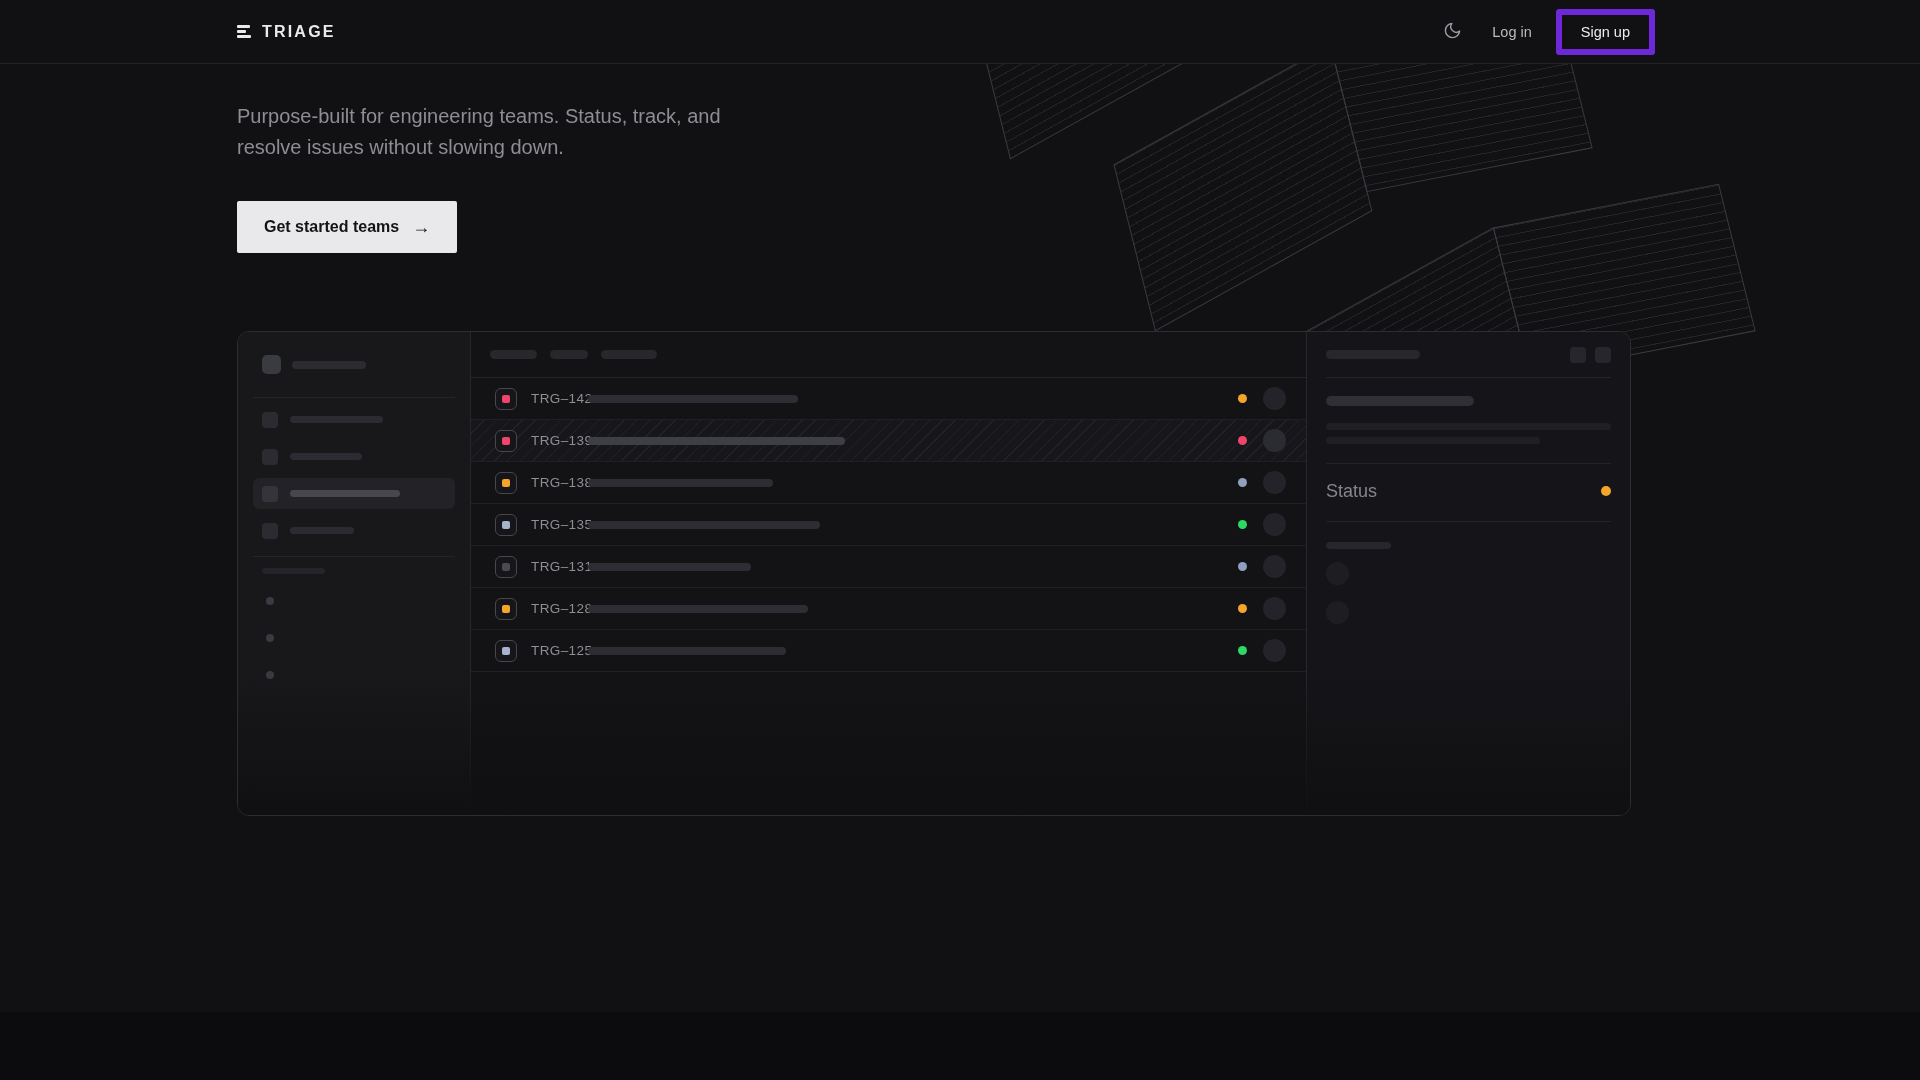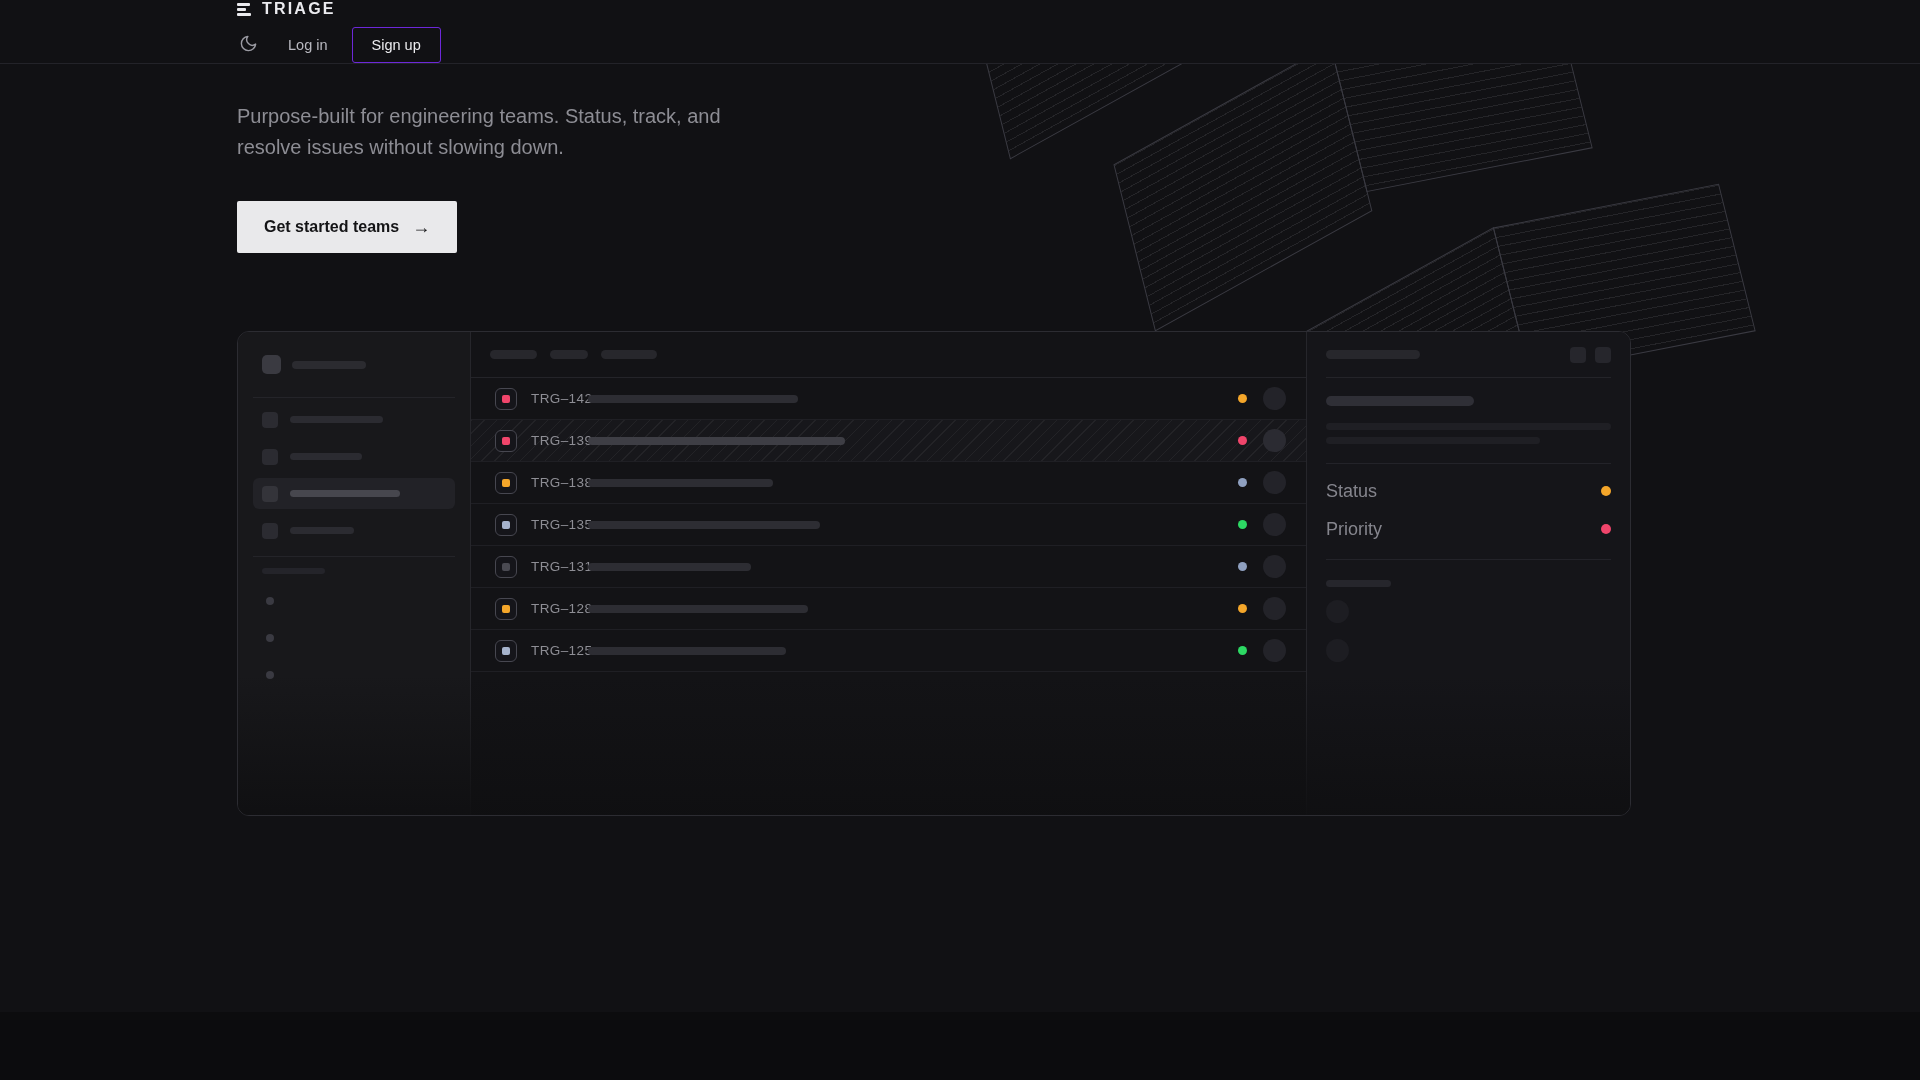--- a/index.html
+++ b/index.html
@@ -12,32 +12,32 @@
   .face{position:absolute;box-sizing:border-box;border:1px solid #3a3a42;
     background:repeating-linear-gradient(to bottom,rgba(235,235,245,.09) 0 1px,transparent 1px 9px);}
   .f1{left:0;top:64px;width:240px;height:172px;transform:skewY(-15deg);transform-origin:left top;}
   .f2{left:239px;top:0;width:230px;height:152px;transform:skewY(3deg);transform-origin:left top;}
   .wa{left:975px;top:-130px;}
   .wb{left:1120px;top:42px;}
   .wc{left:1283px;top:225px;}
 
   
   header.nav{position:relative;z-index:5;height:63px;border-bottom:1px solid #232329;background:#111114;}
-  .nav-inner{width:1446px;height:100%;margin:0 auto;display:flex;justify-content:space-between;flex-direction:column;}
+  .nav-inner{width:1446px;height:100%;margin:0 auto;display:flex;justify-content:space-between;}
   .brand{display:flex;align-items:center;gap:10px;cursor:pointer;}
   .logo-icon{display:flex;flex-direction:column;gap:2px;width:15px;}
   .logo-icon i{display:block;height:3px;border-radius:1px;background:#eaeaee;}
   .logo-icon i:nth-child(1){width:13px;}
   .logo-icon i:nth-child(2){width:9px;}
   .logo-icon i:nth-child(3){width:14px;}
   .brand-name{font-size:16px;font-weight:700;letter-spacing:2.2px;color:#ebebef;}
   .nav-right{display:flex;align-items:center;padding-right:28px;}
   .theme-btn{background:none;border:none;padding:2px;cursor:pointer;display:flex;align-items:center;}
   .login{font-size:14.5px;color:#b9b9c0;margin-left:28px;cursor:pointer;text-decoration:none;}
-  .signup{margin-left:24px;background:transparent;border:1px solid #6d28d9;border-radius:3px;
+  .signup{margin-left:24px;background:transparent;border:6px solid #6d28d9;border-radius:3px;
     color:#ededf0;font-size:14.5px;padding:9px 19px;cursor:pointer;font-family:inherit;}
 
   
   main.hero{position:relative;z-index:1;width:1446px;margin:0 auto;}
   h1.title{margin:68px 0 0;font-size:55px;line-height:63px;letter-spacing:-.6px;font-weight:500;color:#eaeaee;}
   p.sub{margin:37px 0 0;font-size:20px;line-height:31px;color:#8d8d94;}
   .cta{margin-top:38px;height:52px;display:inline-flex;align-items:center;gap:13px;padding:0 27px;
     background:#e9e9eb;color:#141416;border:none;border-radius:2px;font-size:16px;font-weight:700;
     cursor:pointer;font-family:inherit;}
   .cta .arrow{font-size:18px;font-weight:400;line-height:1;}
@@ -289,24 +289,20 @@
         <div class="dt-title"></div>
         <div class="dt-line l1"></div>
         <div class="dt-line l2"></div>
         <div class="divider"></div>
         <div class="fields" id="detail-fields">
   <div class="fld">
     <span class="flabel">Status</span>
     <span class="fdot" style="background: rgb(244, 166, 42);"></span>
   </div>
 
-  <div class="fld">
-    <span class="flabel">Priority</span>
-    <span class="fdot" style="background: rgb(240, 69, 107);"></span>
-  </div>
 
 
 </div>
         <div class="divider dv2"></div>
         <div class="dt-sec"></div>
         <div class="dt-av a1"></div>
         <div class="dt-av a2"></div>
       </aside>
 
       <div class="mk-fade"></div>

